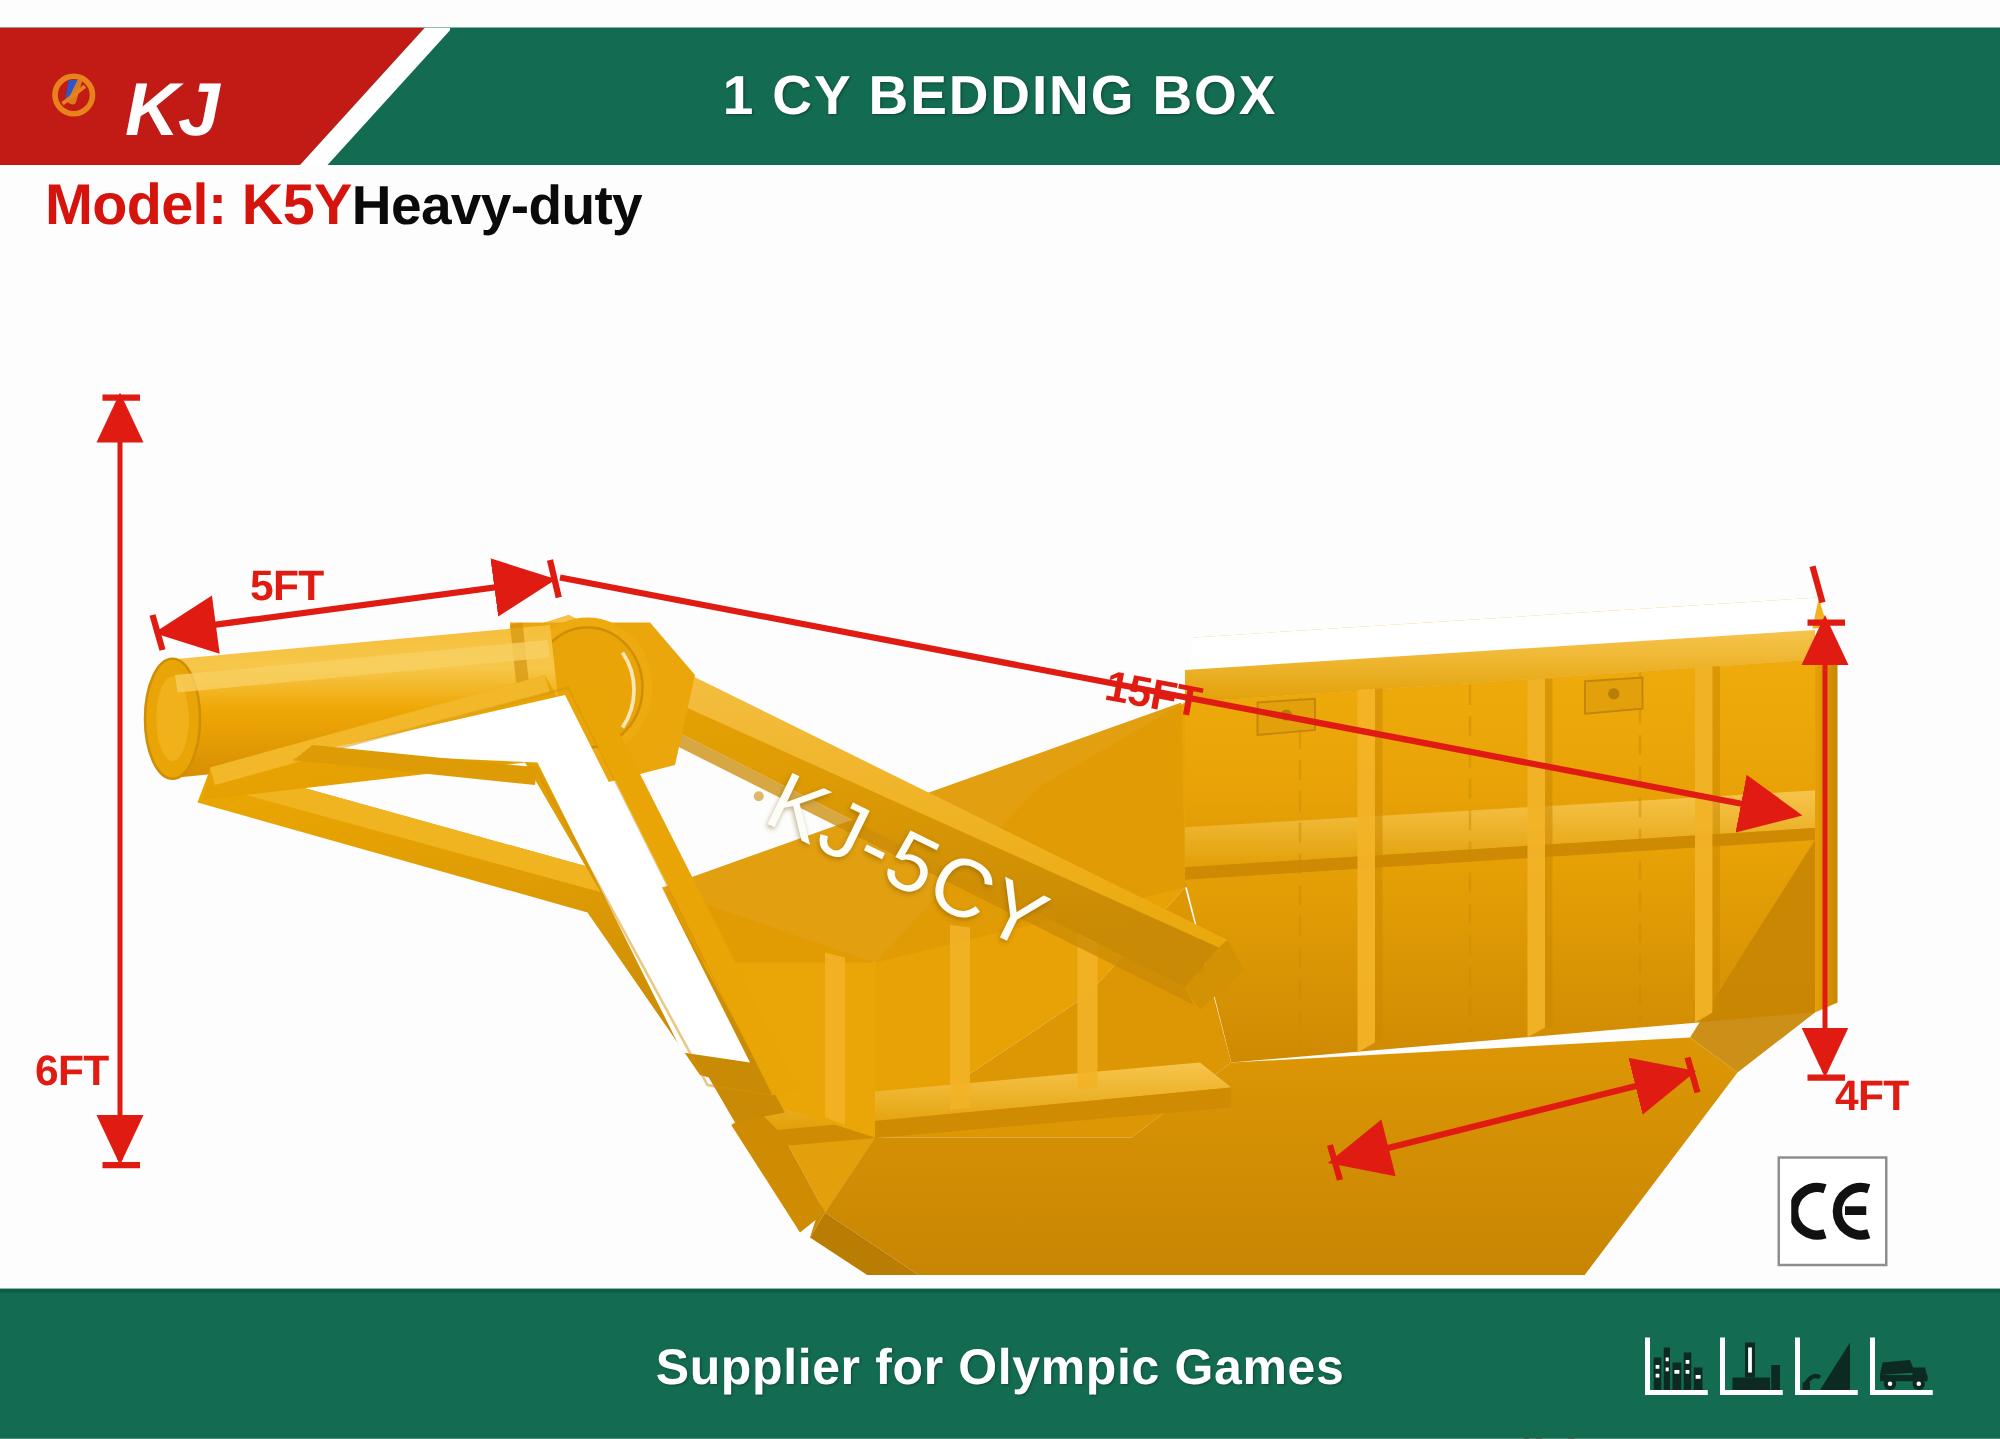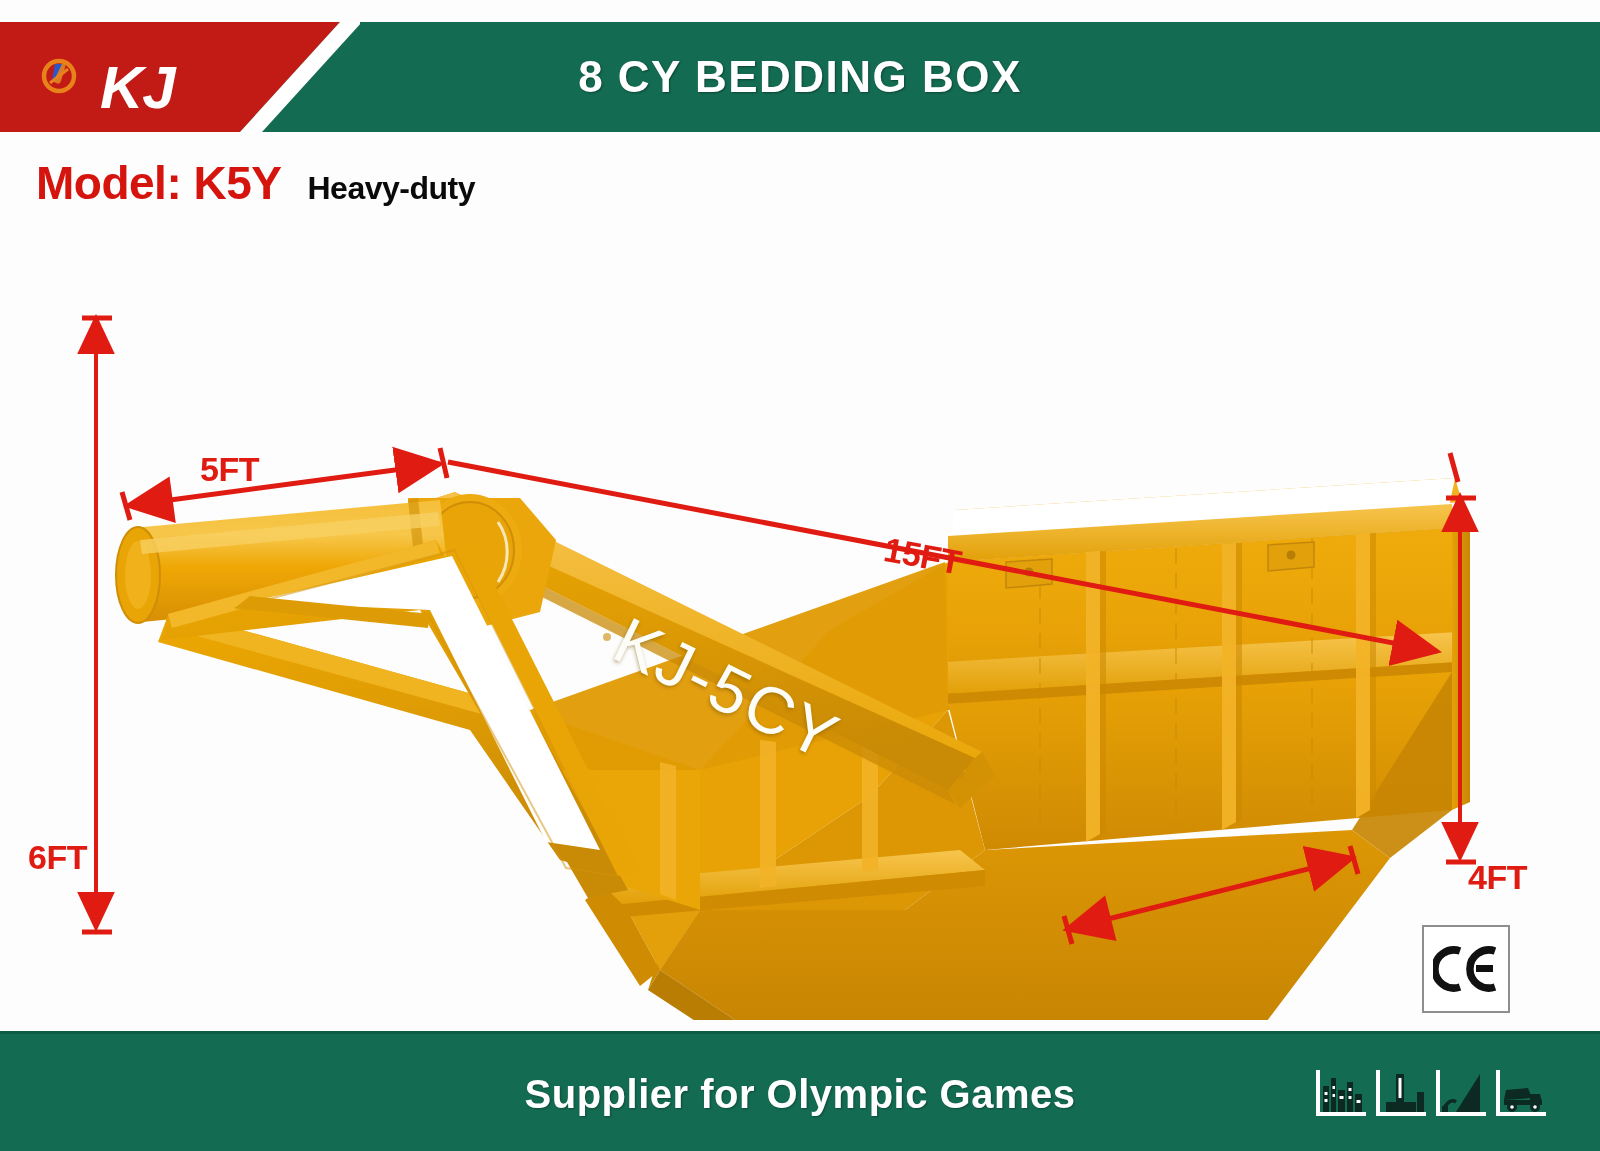--- a/index.html
+++ b/index.html
@@ -37,23 +37,23 @@
     letter-spacing:-1px;line-height:1;
   }
   .header-title{
     position:absolute;left:0;top:0;width:1600px;height:110px;
     display:flex;align-items:center;justify-content:center;
     color:#ffffff;font-size:44px;font-weight:bold;letter-spacing:1.5px;
     text-shadow:1px 1px 2px rgba(0,0,0,.35);
   }
 
   
-  .model-line{position:absolute;left:36px;top:156px;display:flex;align-items:baseline;gap:26px;}
+  .model-line{position:absolute;left:36px;top:136px;display:flex;align-items:baseline;}
   .model-label{font-size:46px;font-weight:bold;color:#d6140e;letter-spacing:-.5px;}
-  .model-duty{font-size:32px;font-weight:bold;color:#0a0a0a;letter-spacing:-.5px;}
+  .model-duty{font-size:44px;font-weight:bold;color:#0a0a0a;letter-spacing:-.5px;}
 
   
   .stage{position:absolute;left:0;top:210px;width:1280px;height:810px;}
   .stage svg{display:block;}
 
   
   .dim{position:absolute;color:#e01b11;font-weight:bold;font-size:34px;letter-spacing:-.5px;}
   .dim-5ft{left:200px;top:240px;}
   .dim-15ft{left:888px;top:320px;transform:rotate(10.5deg);transform-origin:left top;}
   .dim-6ft{left:28px;top:628px;text-align:center;}
@@ -94,21 +94,21 @@
 </head>
 <body>
 
 <div class="sheet">
 
   <div class="header">
     <div class="header-green"></div>
     <div class="header-red"></div>
     <div class="header-white-slash"></div>
 
-    <div class="header-title">8 CY BEDDING BOX</div>
+    <div class="header-title">1 CY BEDDING BOX</div>
 
     <div class="kj-logo-mark">
       <svg width="42" height="42" viewBox="0 0 42 42">
         <circle cx="21" cy="21" r="15" fill="none" stroke="#e8821a" stroke-width="4.5"></circle>
         <path d="M17 9 L27 9 L22 24 Q21 28 17 27 L14 25 Z" fill="#2b57c8"></path>
         <path d="M24 9 L28 9 L23 26 Q22 30 18 28 L15.5 26.5 Z" fill="#e8821a" opacity="0.9"></path>
         <path d="M12 28 L30 14" stroke="#e8821a" stroke-width="3" fill="none"></path>
       </svg>
     </div>
     <div class="kj-logo-text">KJ</div>

